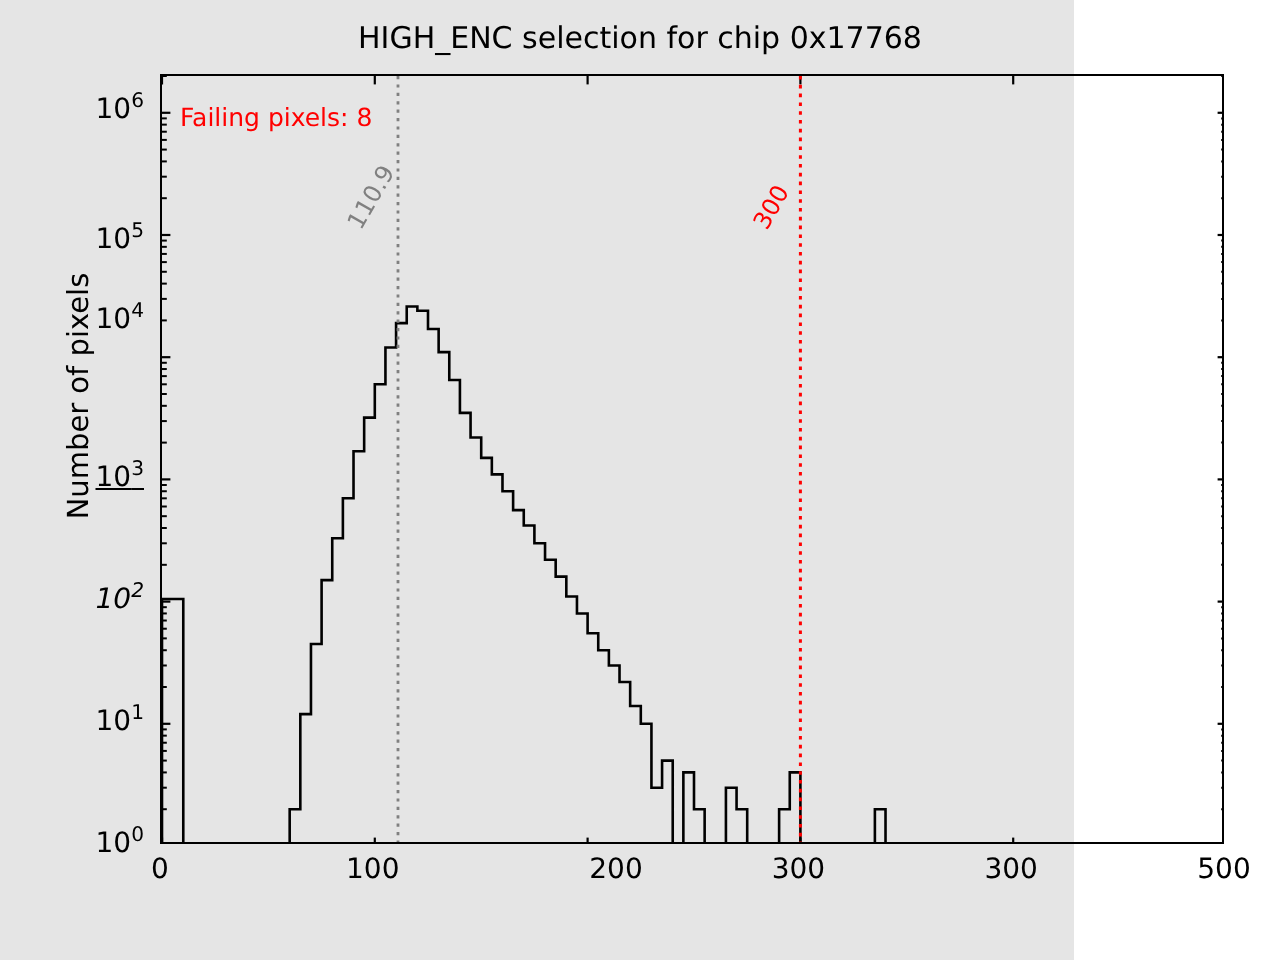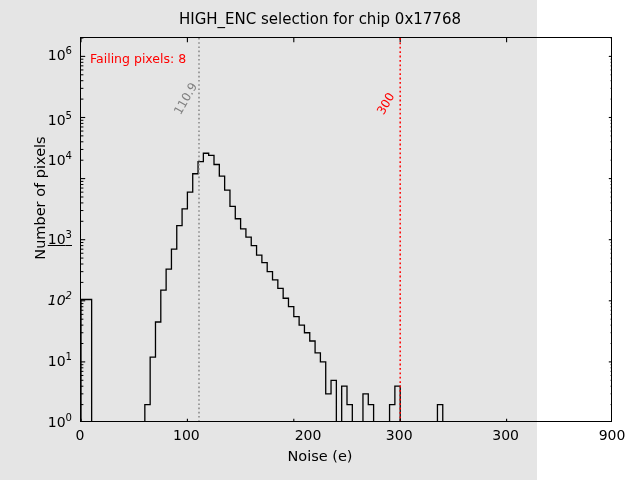--- a/index.html
+++ b/index.html
@@ -281,18 +281,17 @@
   <div class="ann-text vline-label" id="mean-line-label">110.9</div>
 
   <div class="ann-text vline-label" id="threshold-line-label">300</div>
 
   <div id="xtick-labels">
       <div class="xtick-label" style="left: 80px;">0</div>
       <div class="xtick-label" style="left: 186.4px;">100</div>
       <div class="xtick-label" style="left: 308px;">200</div>
       <div class="xtick-label" style="left: 399.2px;">300</div>
       <div class="xtick-label" style="left: 505.6px;">300</div>
-      <div class="xtick-label" style="left: 612px;">900</div>
+      <div class="xtick-label" style="left: 612px;">500</div>
     </div>
 
-  <div id="xlabel">Noise (e)</div>
 
 </div>
 
 </body></html>

